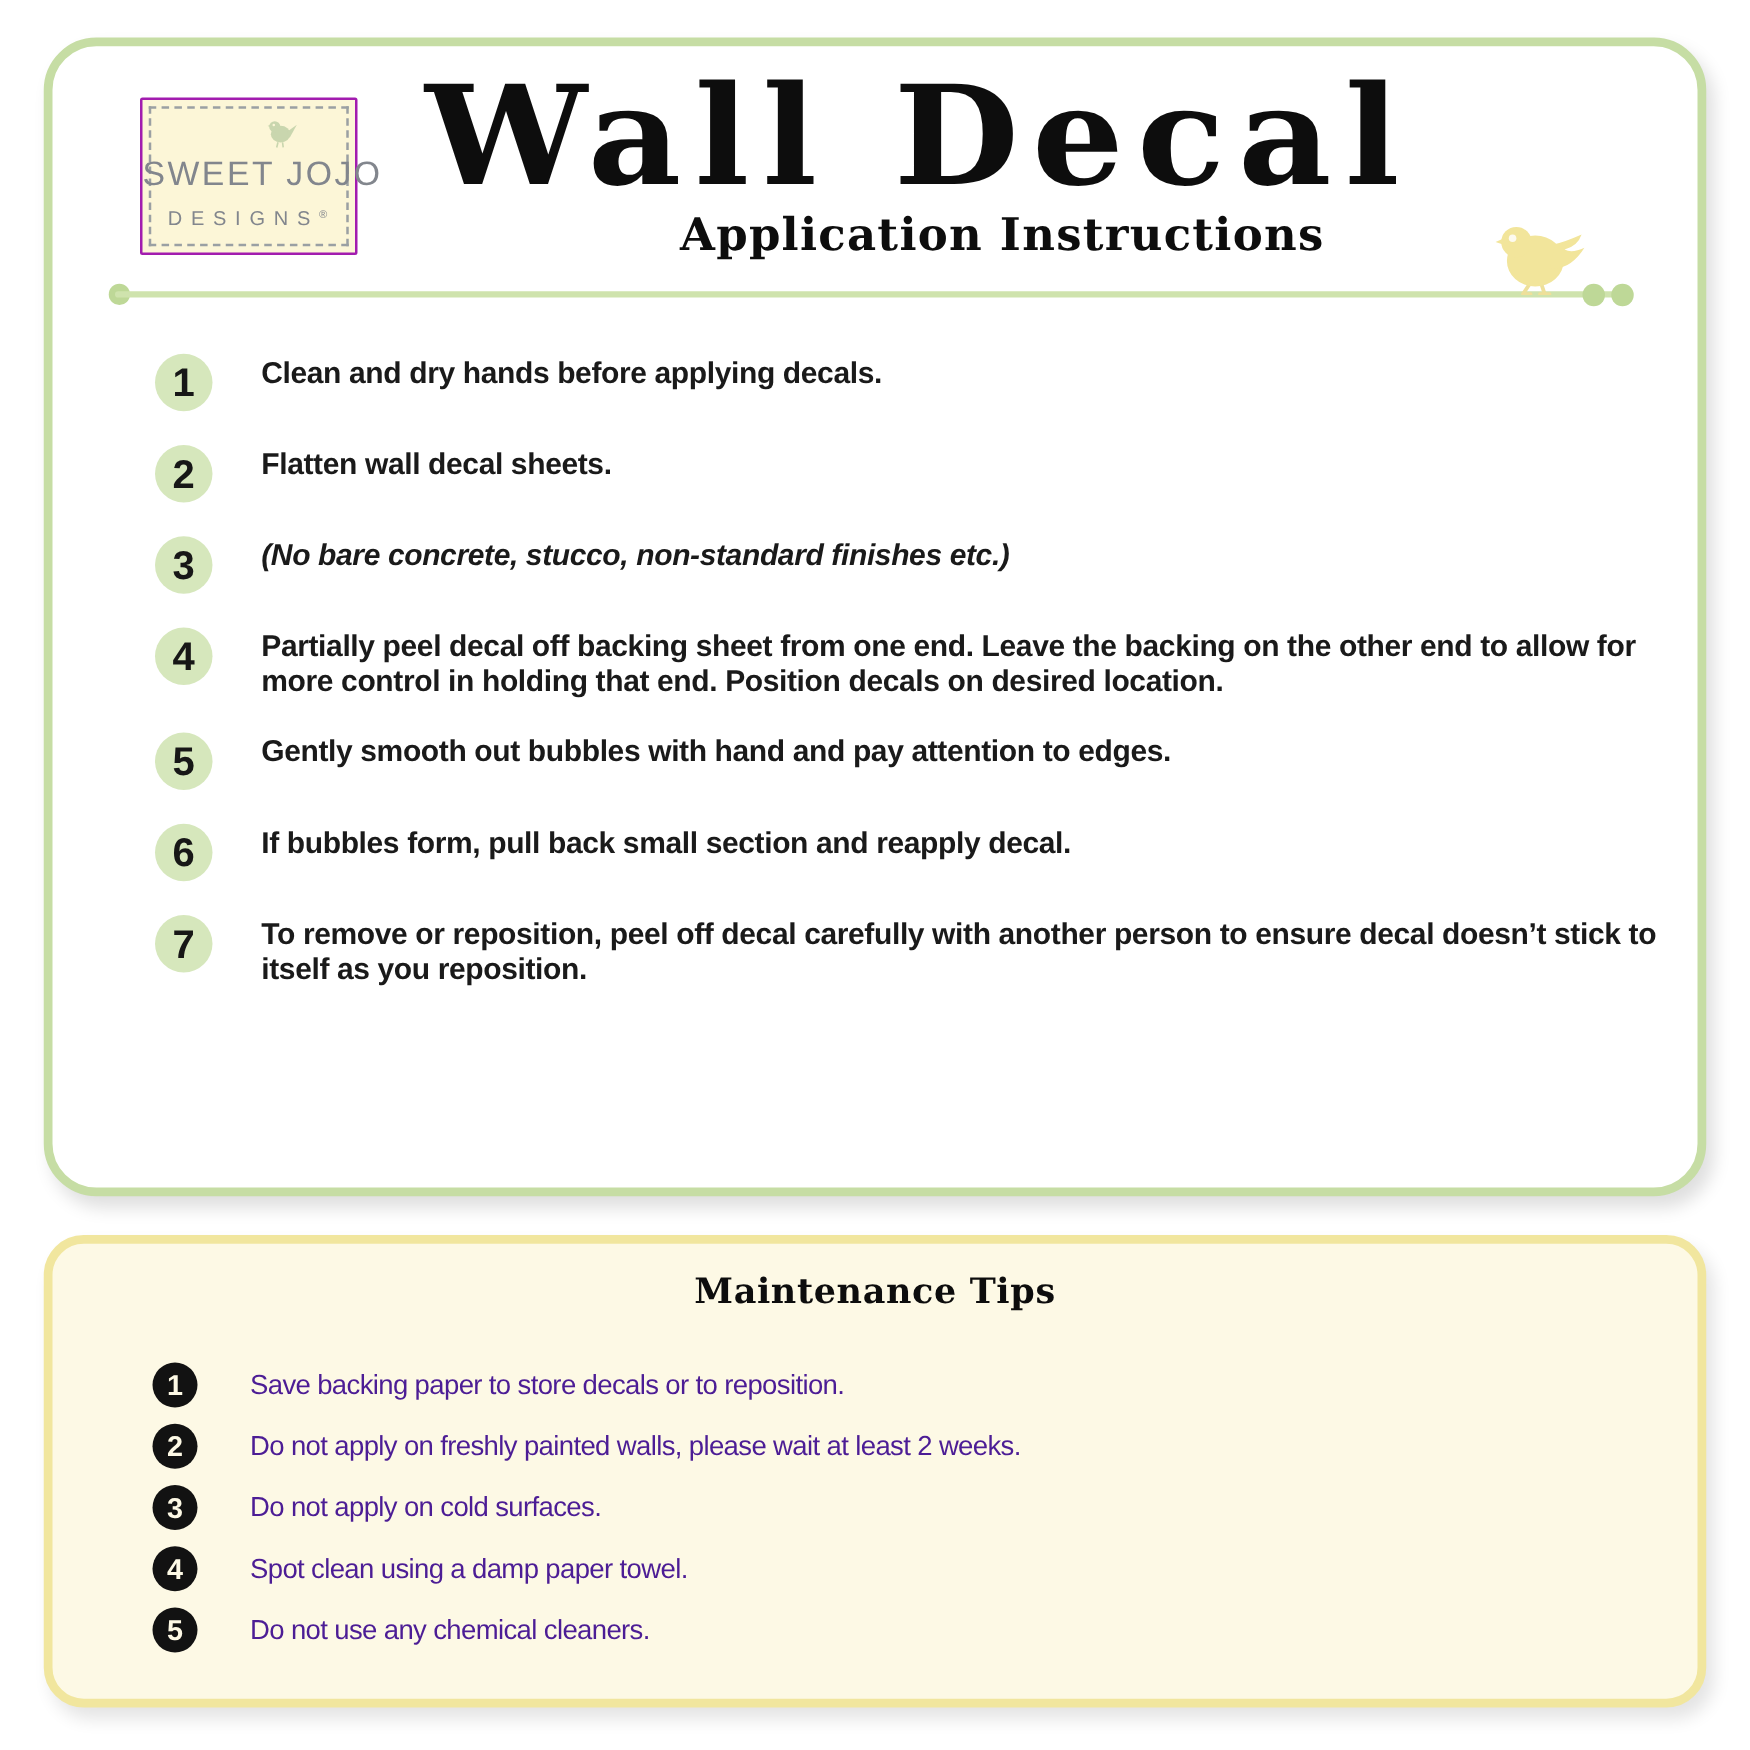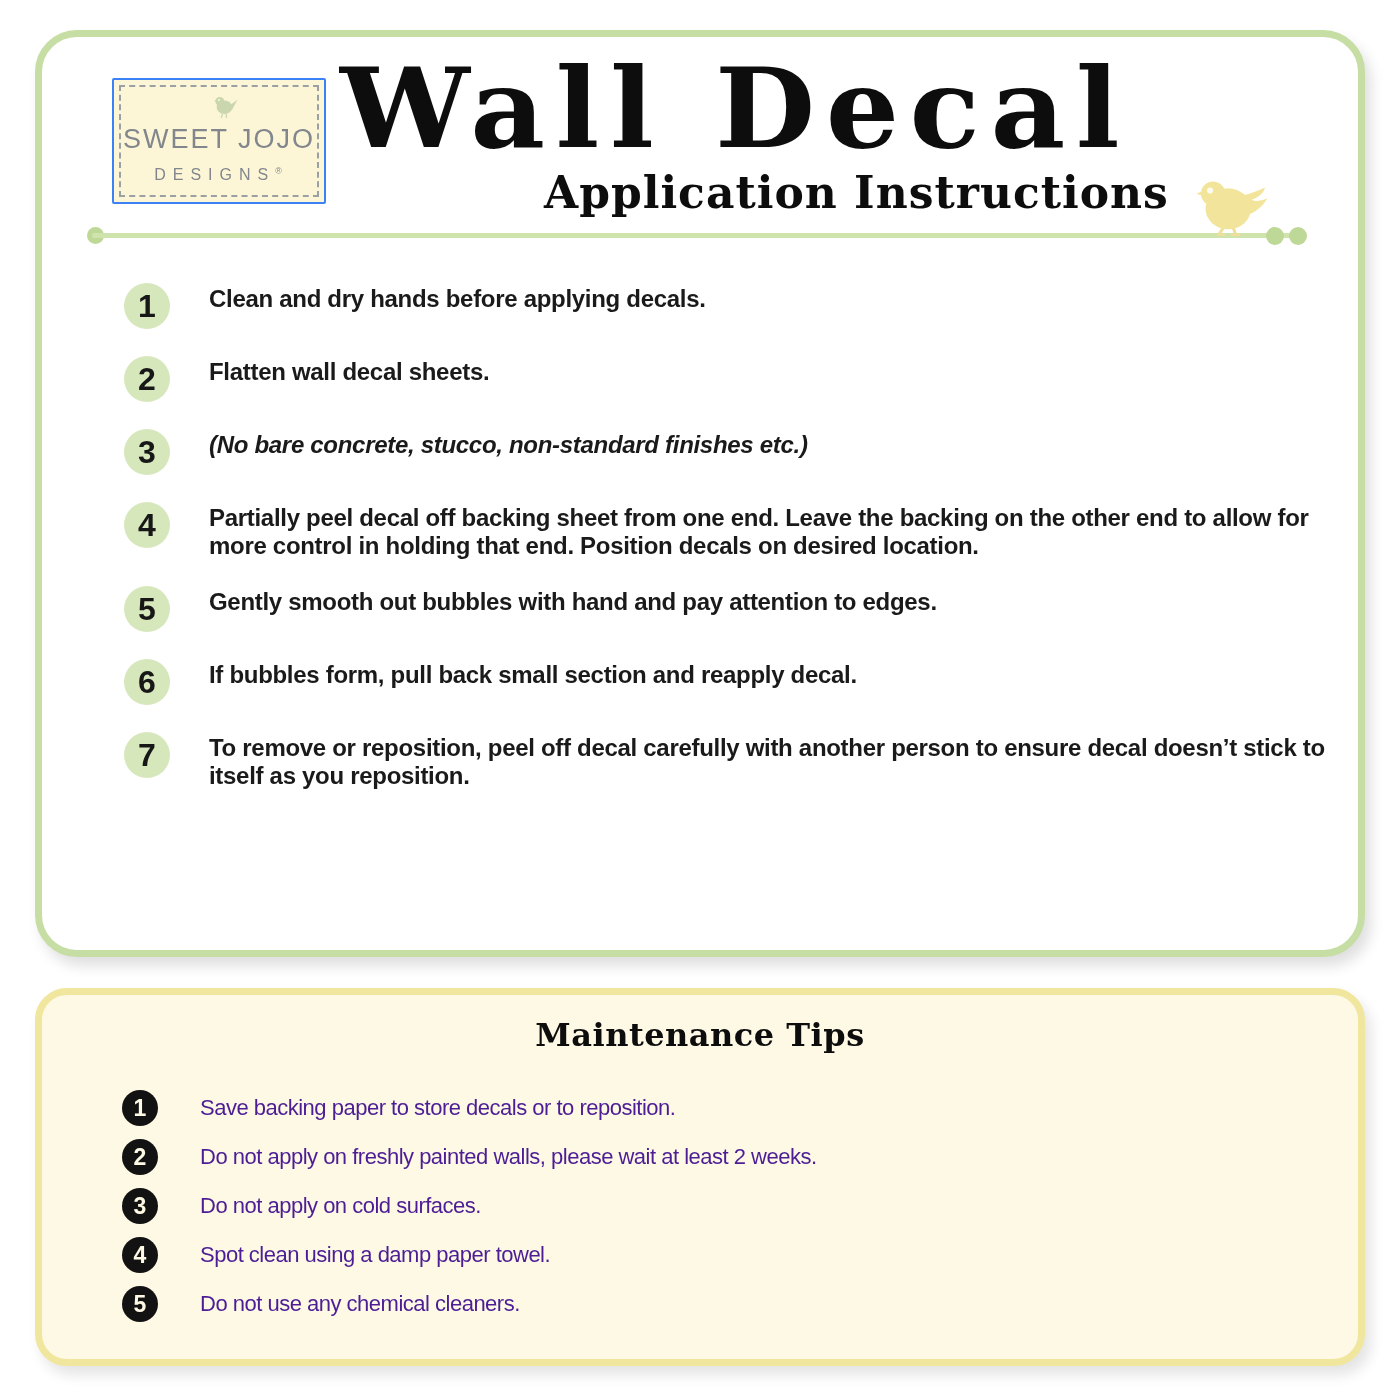--- a/index.html
+++ b/index.html
@@ -9,22 +9,22 @@
 
   
   .main-card {
     position:absolute; left:35px; top:30px; width:1330px; height:927px;
     background:#ffffff; border:7px solid #c6dda4; border-radius:42px;
     box-shadow:6px 9px 14px rgba(0,0,0,0.13);
   }
 
   
   .logo {
-    position:absolute; left:70px; top:41px; width:214px; height:126px;
-    background:#fcf6d7; border:2px solid #3b82f6; border-radius:2px;
+    position:absolute; left:70px; top:41px; width:174px; height:126px;
+    background:#fcf6d7; border:2px solid #a21caf; border-radius:2px;
   }
   .logo-stitch {
     position:absolute; inset:5px; border:2px dashed #9aa0a3;
   }
   .logo-name {
     position:absolute; left:0; right:0; top:44px; text-align:center;
     font-size:27px; font-weight:normal; color:#82868d; letter-spacing:2px;
     white-space:nowrap;
   }
   .logo-sub {
@@ -37,21 +37,21 @@
   
   .title {
     position:absolute; left:298px; top:14px;
     font-family:"DejaVu Serif", serif; font-weight:bold;
     font-size:110px; line-height:1.05; color:#0d0d0d; letter-spacing:10px;
     transform:scaleX(1.05); transform-origin:left top; white-space:nowrap;
   }
   .subtitle {
     position:absolute; left:502px; top:130px;
     font-family:"DejaVu Serif", serif; font-weight:bold;
-    font-size:44px; color:#0d0d0d; letter-spacing:1px; white-space:nowrap;text-align:center;
+    font-size:36px; color:#0d0d0d; letter-spacing:1px; white-space:nowrap;text-align:center;
   }
 
   
   .div-line { position:absolute; left:50px; top:196px; width:1210px; height:5px;
               background:#cfe3ad; border-radius:3px; }
   .dot { position:absolute; border-radius:50%; background:#bed897; }
   .dot-left { left:45px; top:190px; width:17px; height:17px; }
   .dot-r1   { left:1224px; top:190px; width:18px; height:18px; }
   .dot-r2   { left:1247px; top:190px; width:18px; height:18px; }
   .divider-bird { position:absolute; left:1152px; top:140px; width:76px; height:59px; }
@@ -77,21 +77,21 @@
 
   
   .tips-card {
     position:absolute; left:35px; top:988px; width:1330px; height:378px;
     background:#fdf9e5; border:7px solid #f1e69e; border-radius:32px;
     box-shadow:6px 9px 14px rgba(0,0,0,0.11);
   }
   .tips-title {
     margin-top:21px; text-align:center;
     font-family:"DejaVu Serif", serif; font-weight:bold;
-    font-size:32px; color:#0d0d0d; letter-spacing:0.5px;
+    font-size:28px; color:#0d0d0d; letter-spacing:0.5px;
   }
   .tips {
     position:absolute; left:80px; top:95px; right:20px;
     display:flex; flex-direction:column; gap:13px; list-style:none;
   }
   .tip { display:flex; align-items:center; gap:42px; }
   .tip-badge {
     flex:none; width:36px; height:36px; border-radius:50%;
     background:#121212; color:#fdf9e5;
     display:flex; align-items:center; justify-content:center;

